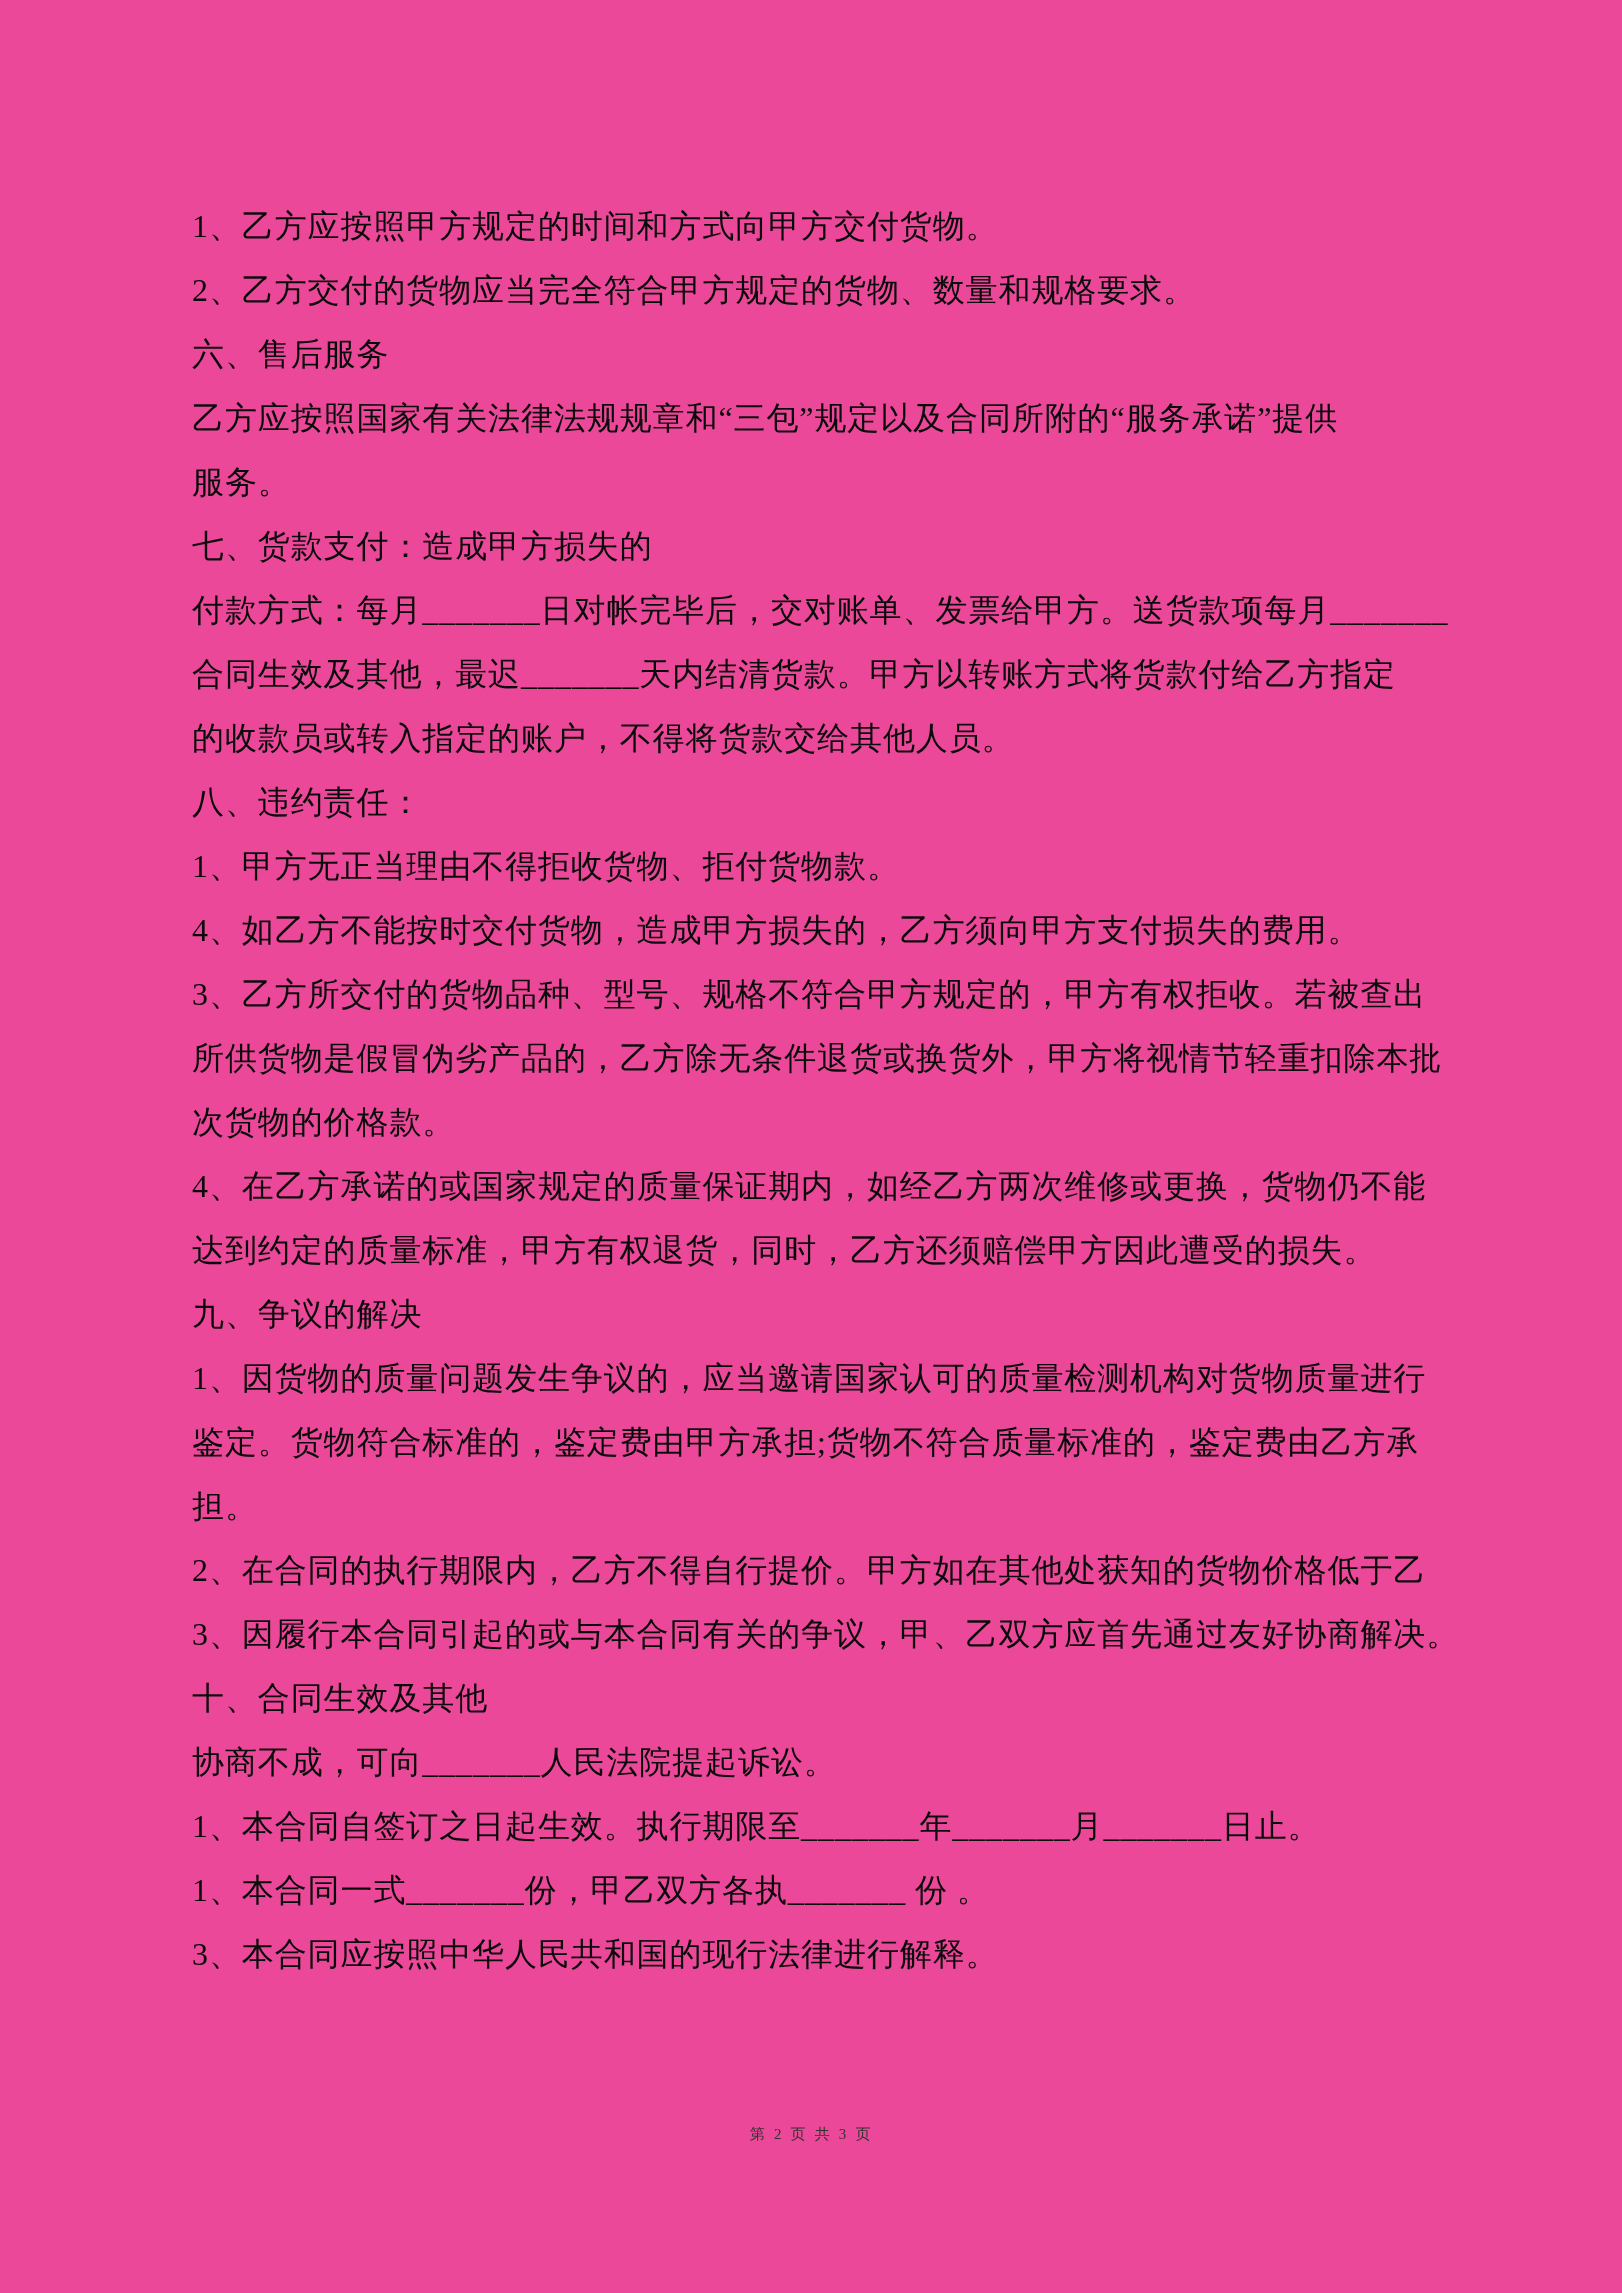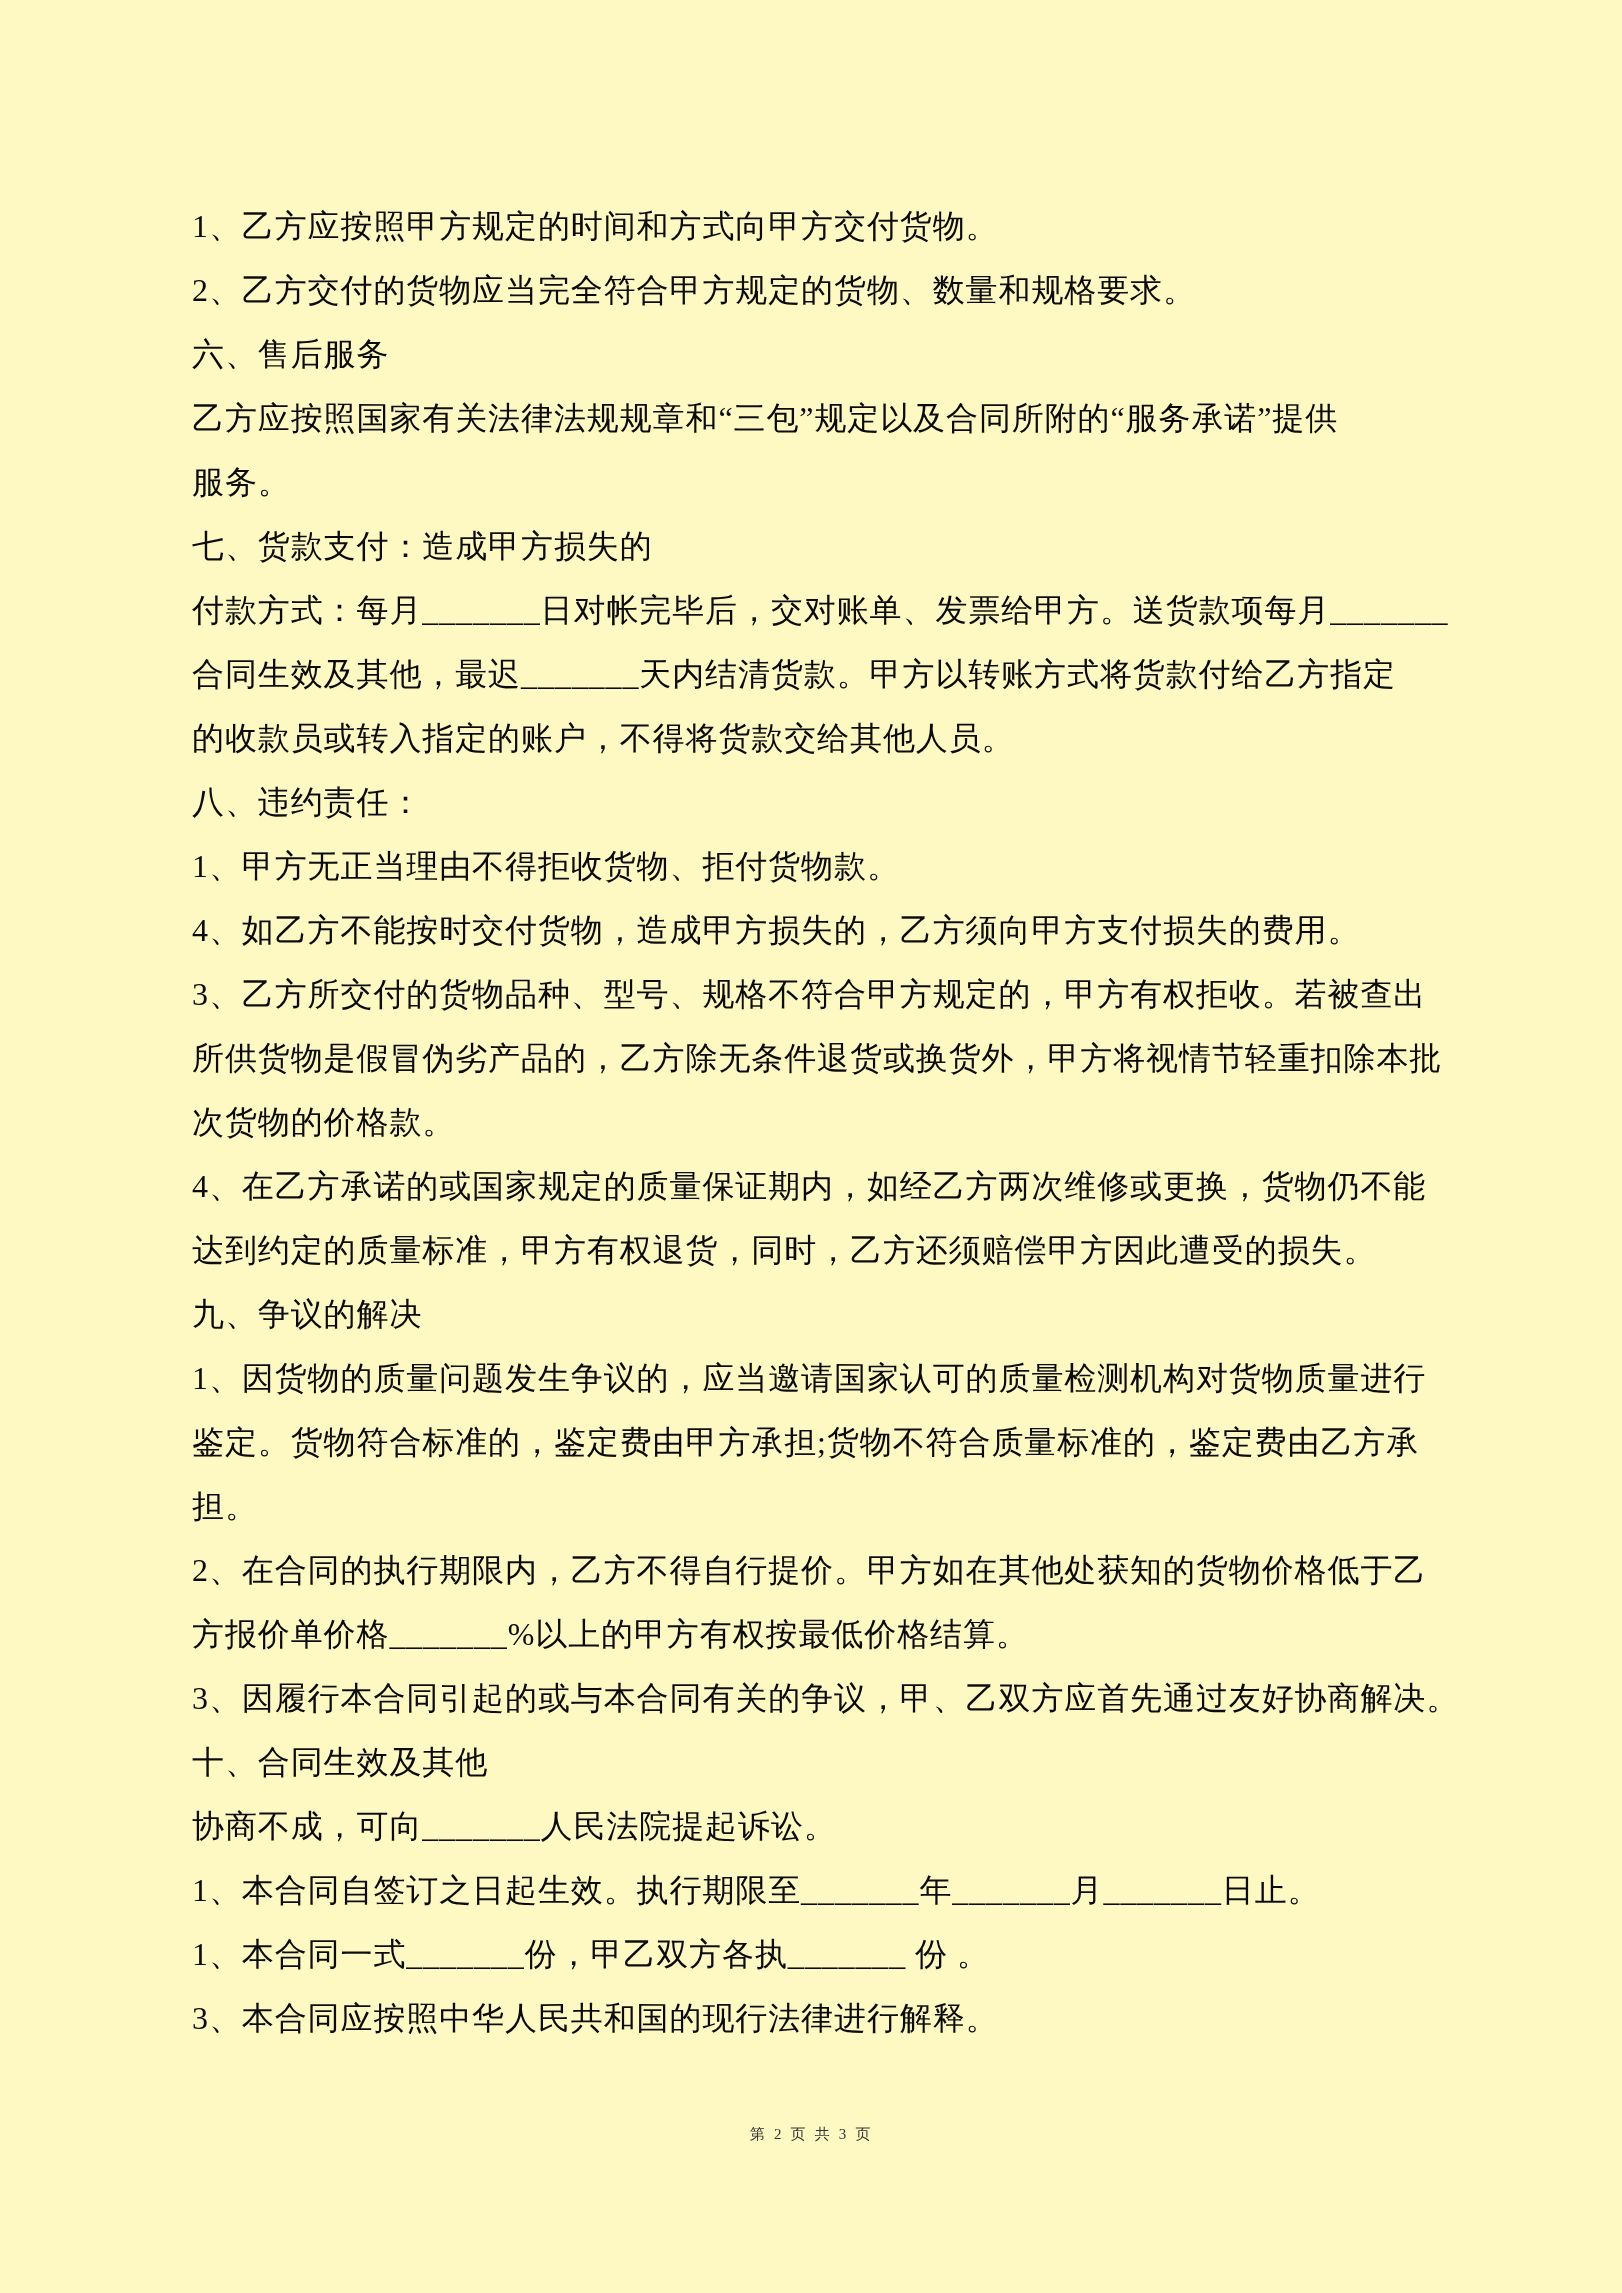--- a/index.html
+++ b/index.html
@@ -4,21 +4,21 @@
 <style>
   html, body {
     margin: 0;
     padding: 0;
     background: #ffffff;
   }
   .page {
     position: relative;
     width: 1623px;
     height: 2294px;
-    background: #fef9c3;
+    background: #ec4899;
     overflow: hidden;
     font-family: "Liberation Serif", "DejaVu Serif", serif;
     color: #000000;
   }
   .content {
     position: absolute;
     top: 194px;
     left: 192px;
     right: 109px;
   }
@@ -61,21 +61,20 @@
     <div class="line">3、乙方所交付的货物品种、型号、规格不符合甲方规定的，甲方有权拒收。若被查出</div>
     <div class="line">所供货物是假冒伪劣产品的，乙方除无条件退货或换货外，甲方将视情节轻重扣除本批</div>
     <div class="line">次货物的价格款。</div>
     <div class="line">4、在乙方承诺的或国家规定的质量保证期内，如经乙方两次维修或更换，货物仍不能</div>
     <div class="line">达到约定的质量标准，甲方有权退货，同时，乙方还须赔偿甲方因此遭受的损失。</div>
     <div class="line">九、争议的解决</div>
     <div class="line">1、因货物的质量问题发生争议的，应当邀请国家认可的质量检测机构对货物质量进行</div>
     <div class="line">鉴定。货物符合标准的，鉴定费由甲方承担;货物不符合质量标准的，鉴定费由乙方承</div>
     <div class="line">担。</div>
     <div class="line">2、在合同的执行期限内，乙方不得自行提价。甲方如在其他处获知的货物价格低于乙</div>
-    <div class="line">方报价单价格_______%以上的甲方有权按最低价格结算。</div>
     <div class="line">3、因履行本合同引起的或与本合同有关的争议，甲、乙双方应首先通过友好协商解决。</div>
     <div class="line">十、合同生效及其他</div>
     <div class="line">协商不成，可向_______人民法院提起诉讼。</div>
     <div class="line">1、本合同自签订之日起生效。执行期限至_______年_______月_______日止。</div>
     <div class="line">1、本合同一式_______份，甲乙双方各执_______ 份 。</div>
     <div class="line">3、本合同应按照中华人民共和国的现行法律进行解释。</div>
   </div>
   <div class="footer">第 2 页 共 3 页</div>
 </div>
 

